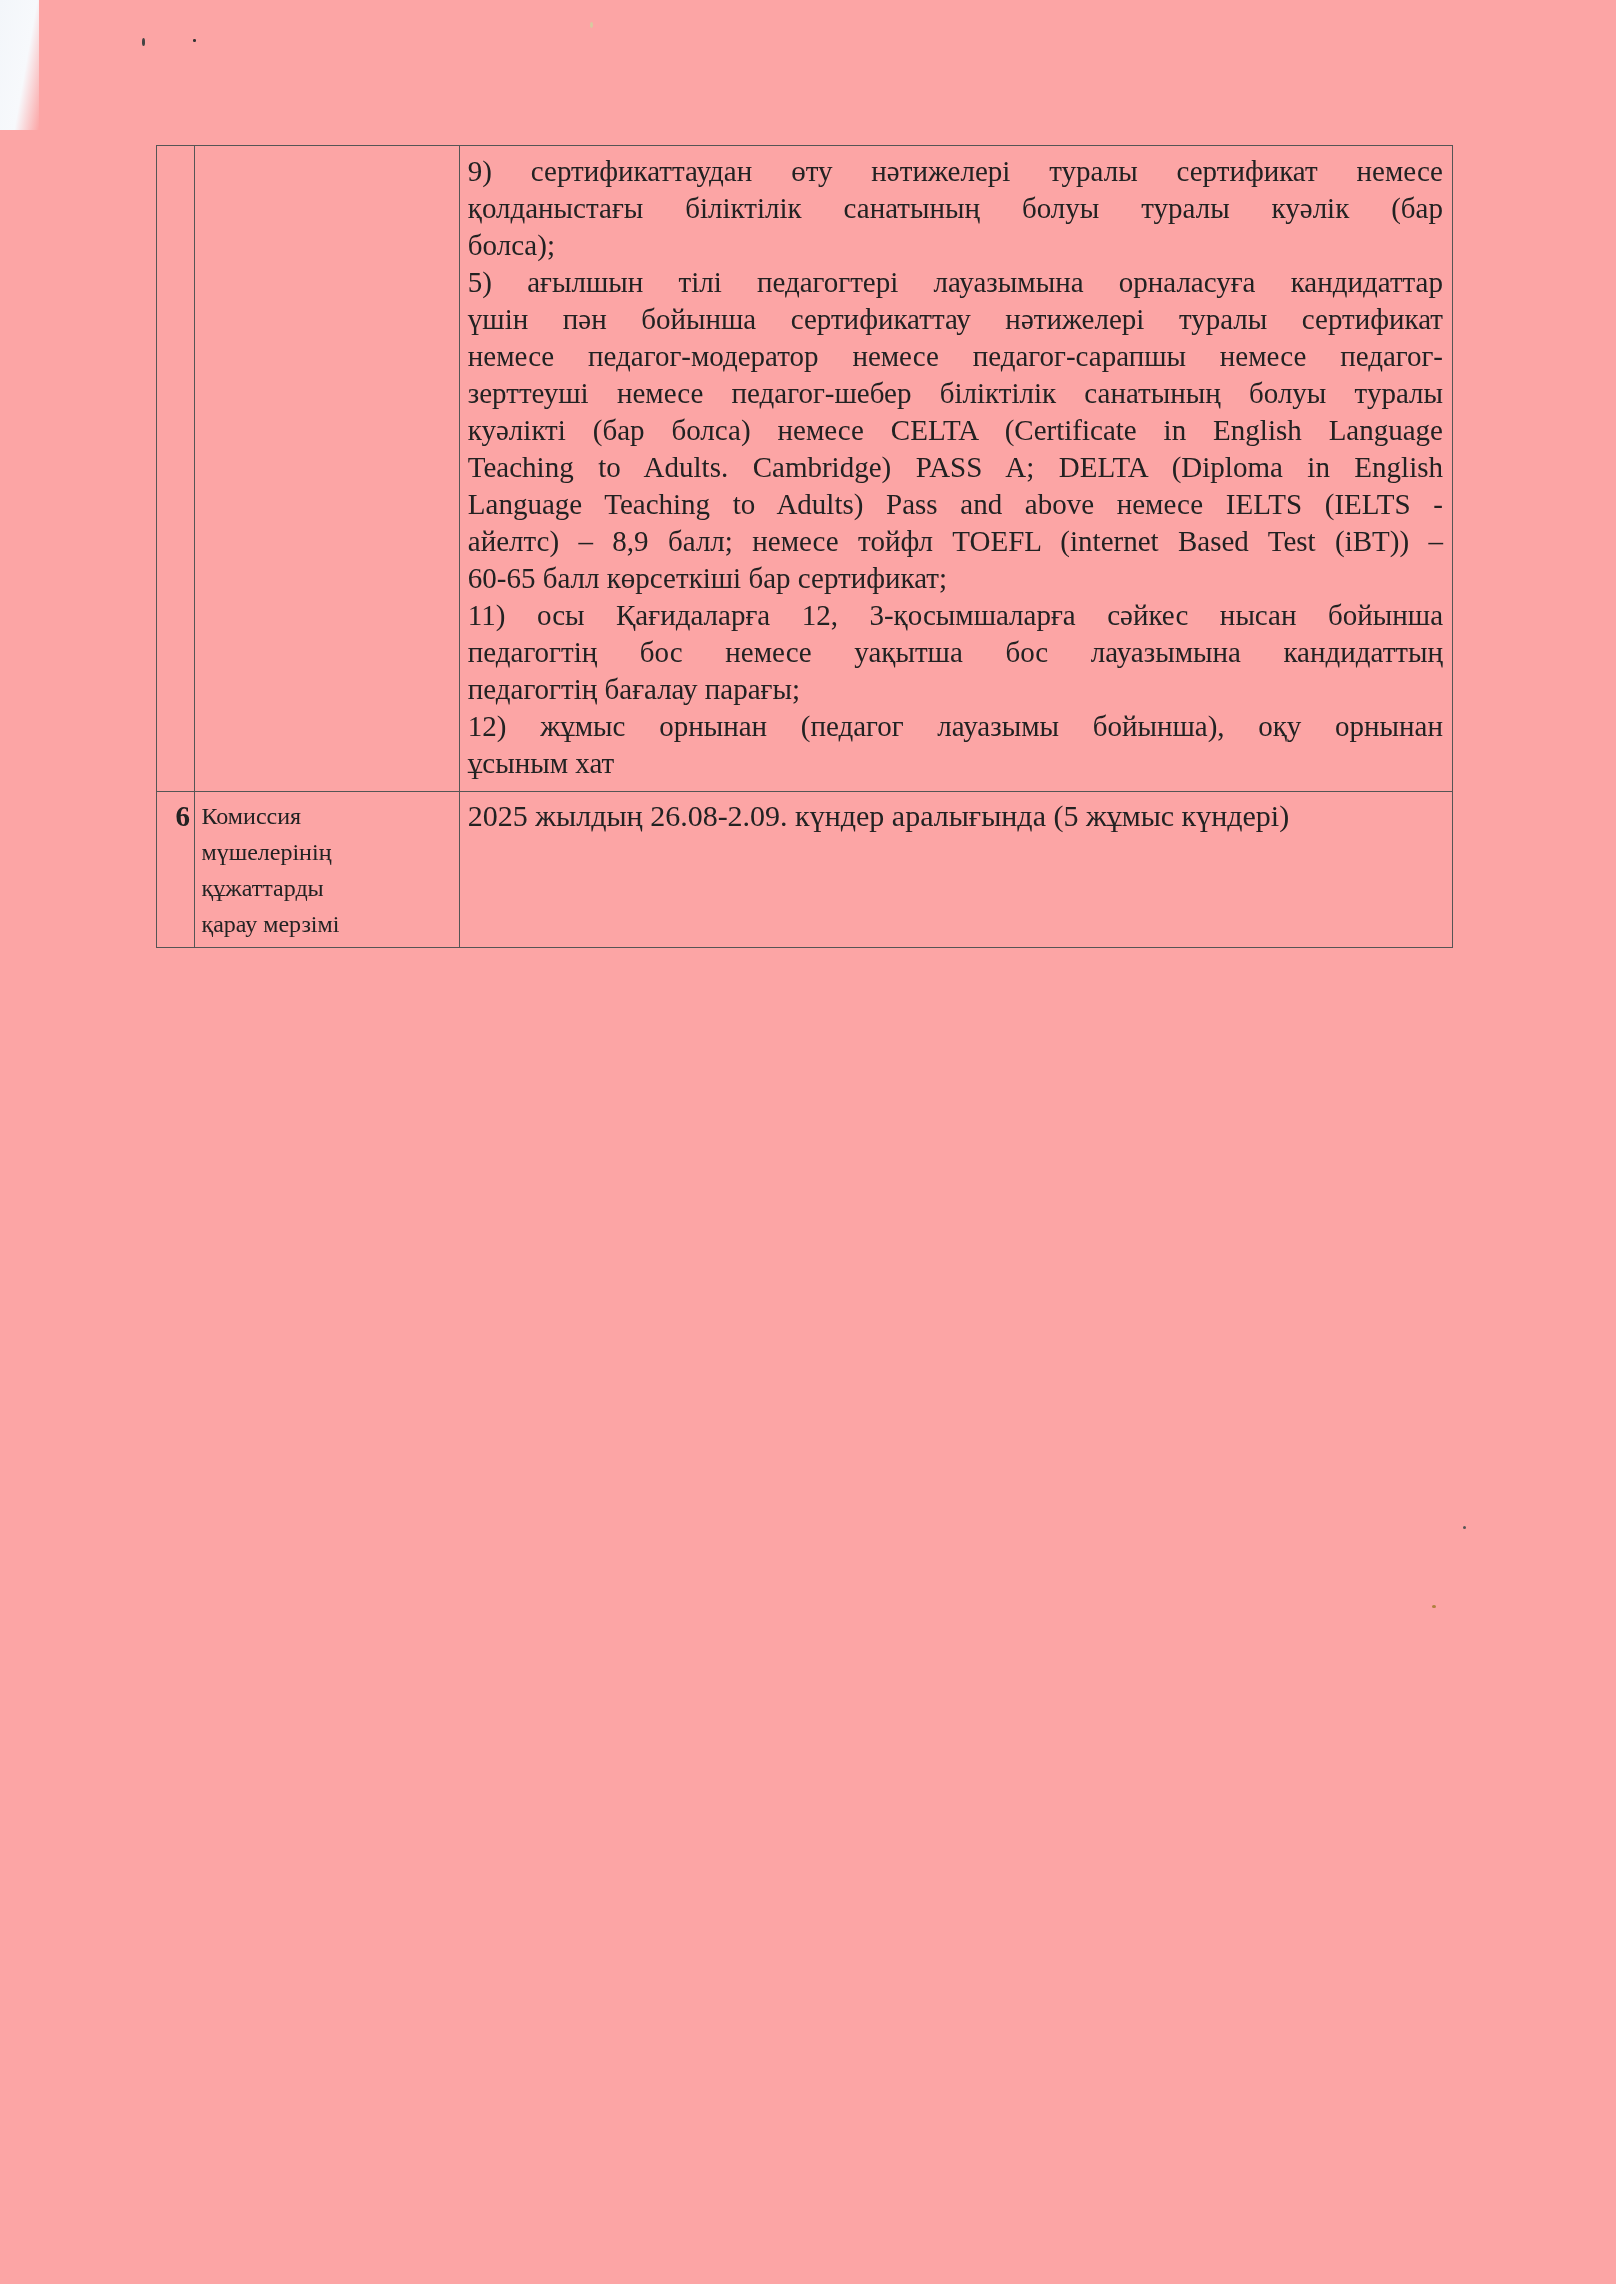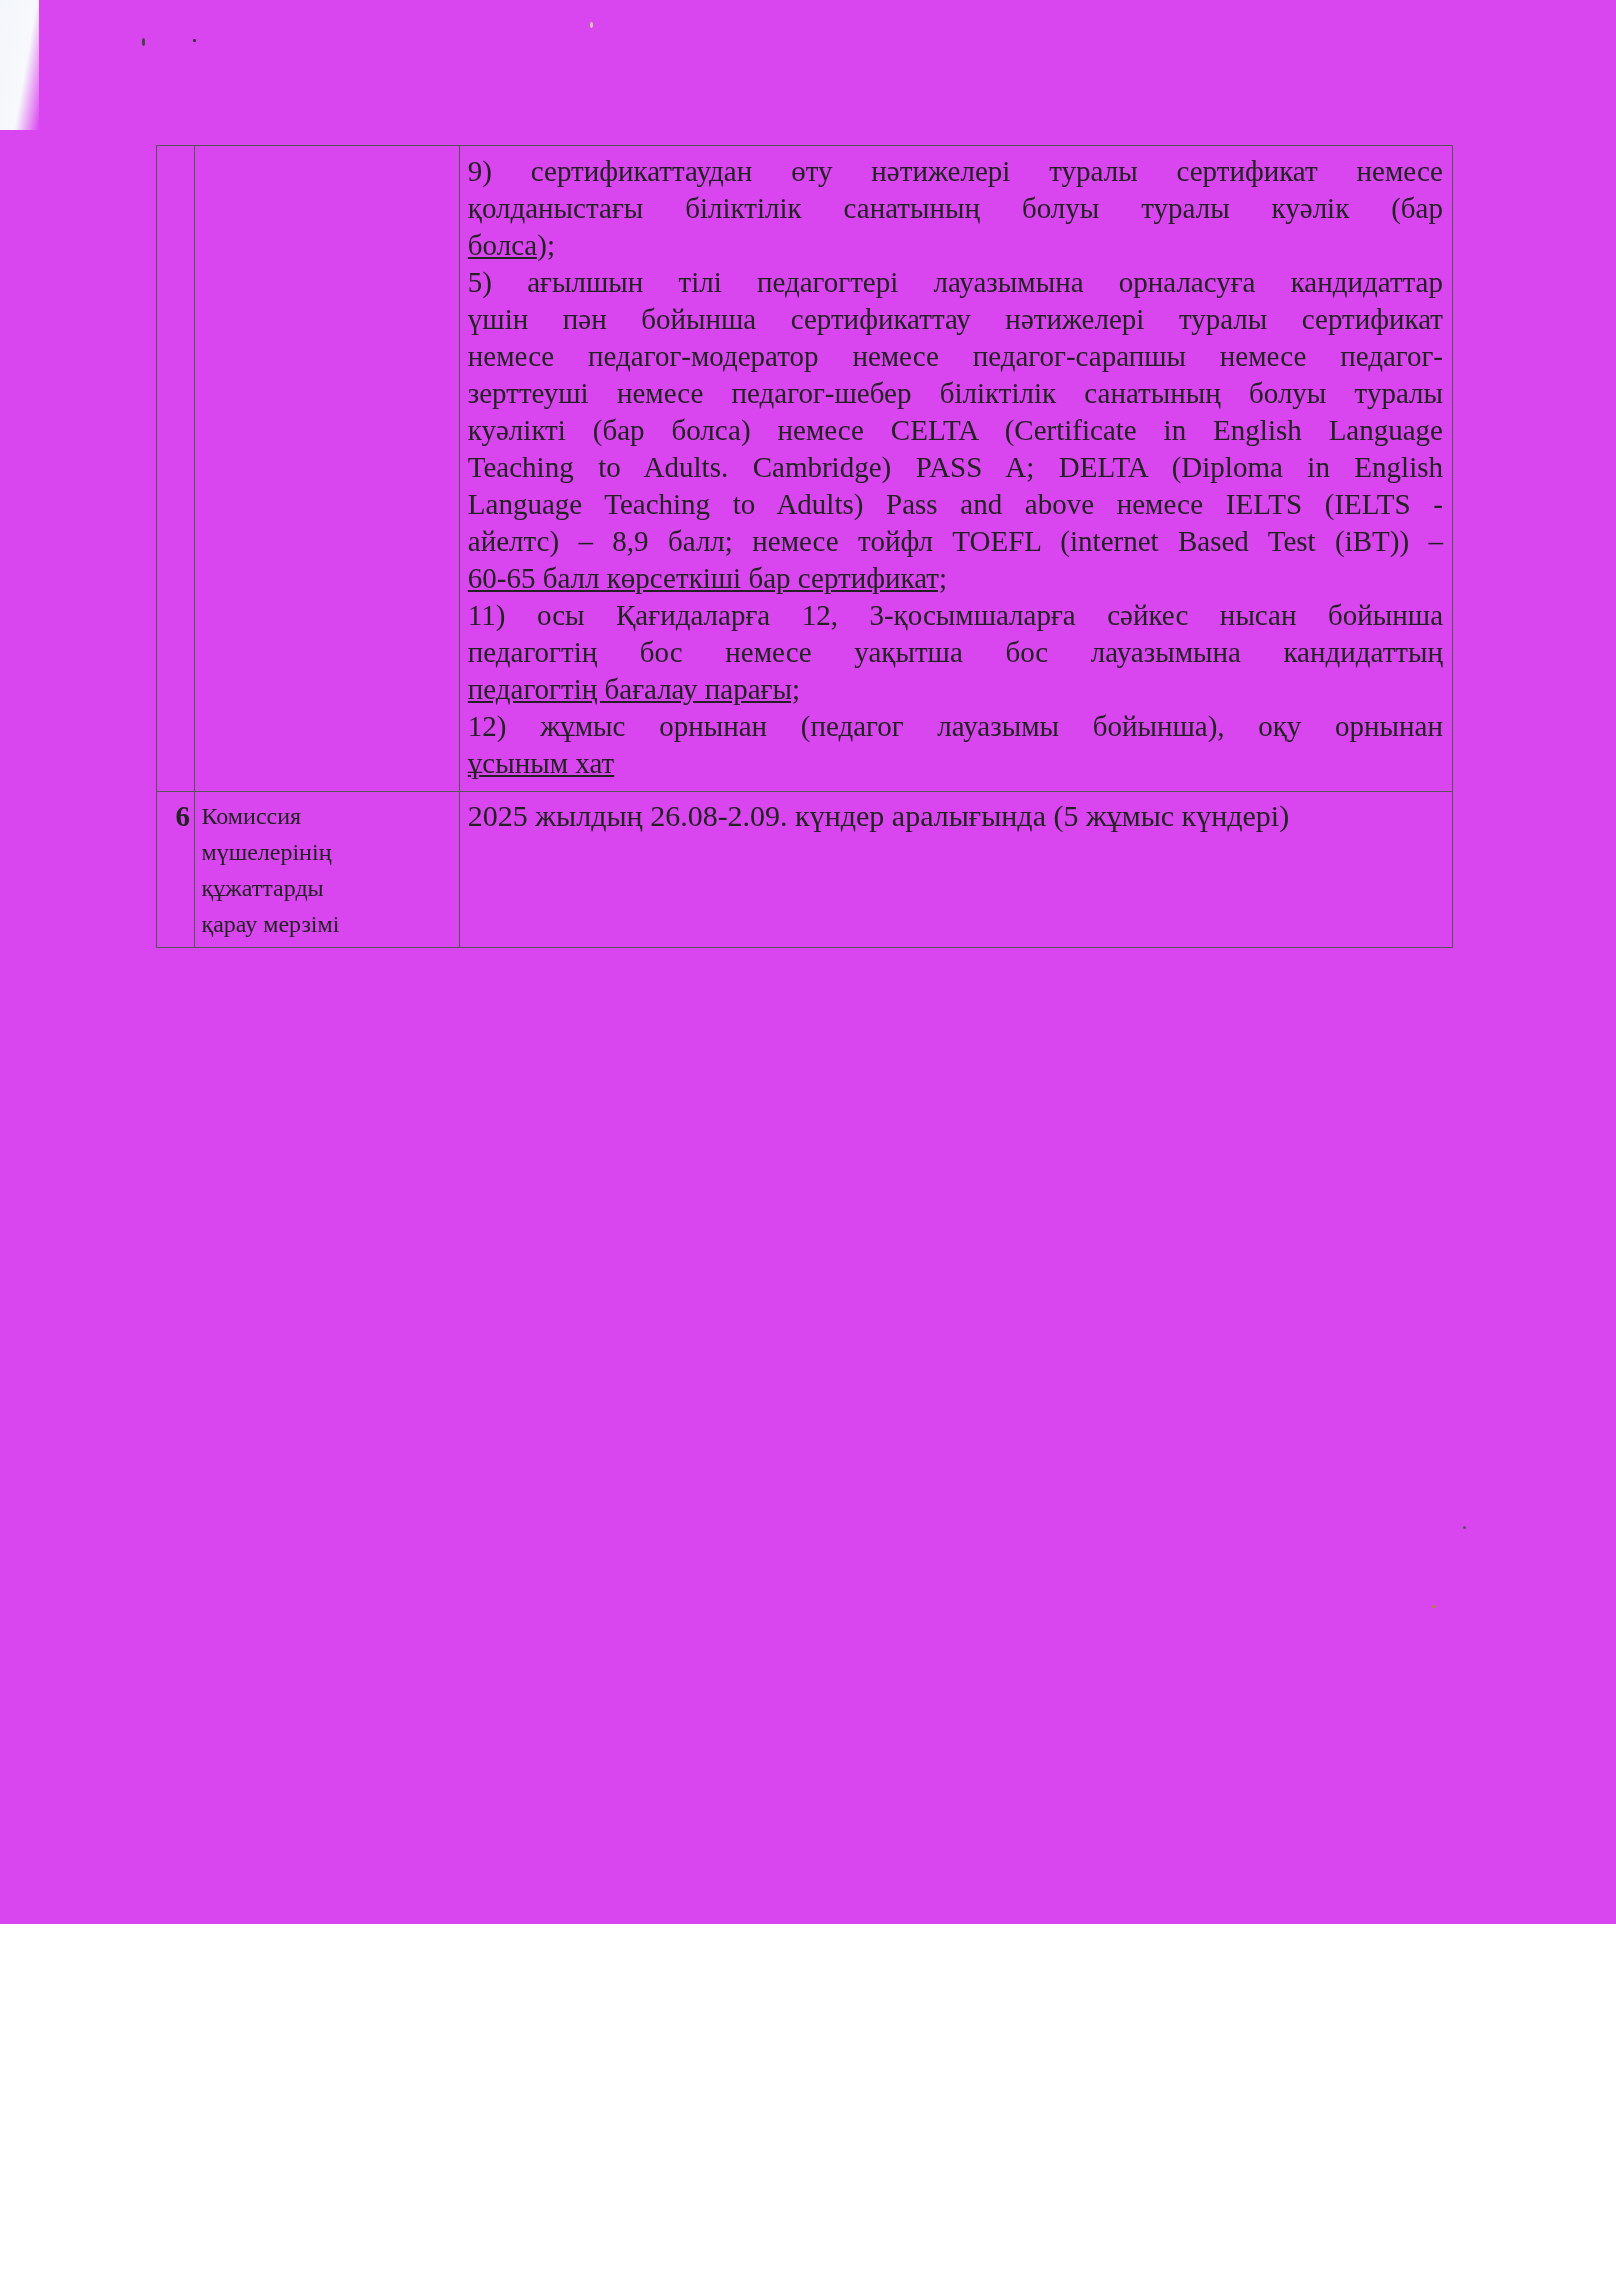--- a/index.html
+++ b/index.html
@@ -12,22 +12,22 @@
     height: 2284px;
     position: relative;
     overflow: hidden;
     font-family: "Liberation Serif", "DejaVu Serif", serif;
     color: #222222;
   }
   .page {
     position: absolute;
     left: 0; top: 0;
     width: 1616px;
-    height: 1924px;
-    background: #d946ef;
+    height: 2284px;
+    background: #fca5a5;
   }
   .scan-edge {
     position: absolute;
     left: 0; top: 0;
     width: 39px;
     height: 130px;
     background: linear-gradient(100deg, #f3f6fa 0%, #f7f9fc 60%, rgba(255,255,255,0) 100%);
   }
   .speck {
     position: absolute;
@@ -57,21 +57,20 @@
   }
   .line {
     display: block;
     white-space: nowrap;
     text-align: justify;
     text-align-last: justify;
     height: 37px;
   }
   .line.last {
     text-align-last: left;
-    text-decoration: underline;
   }
   .row-top td { height: 638px; }
   .row-bottom td { height: 149px; }
 
   .num-cell {
     font-weight: bold;
     font-size: 29px;
     line-height: 36px;
     text-align: right;
     padding: 6.5px 3.9px 0 0 !important;

